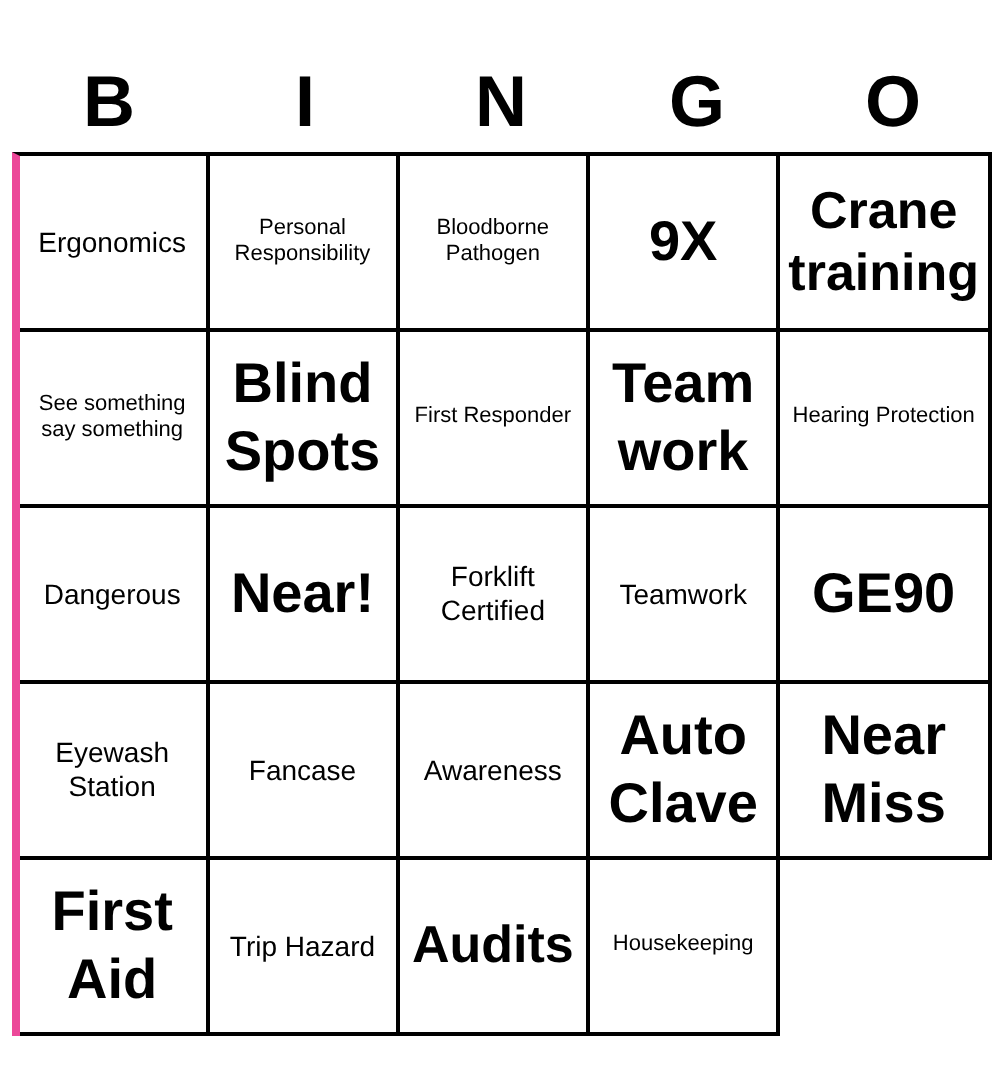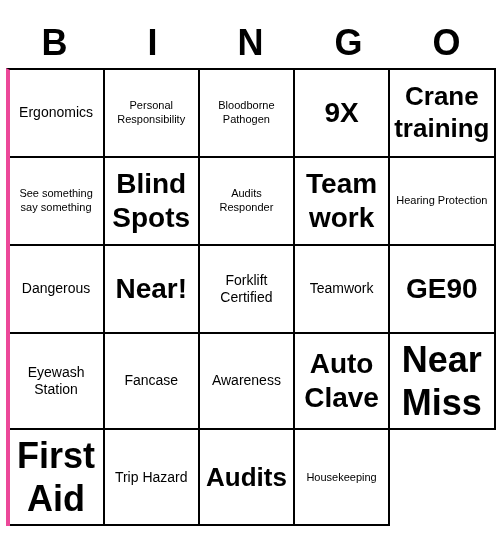--- a/index.html
+++ b/index.html
@@ -74,21 +74,21 @@
       font-weight: bold;
     }
 
     .cell-text.xlarge {
       font-size: 28px;
       font-weight: bold;
       text-align: center;
     }
 
     .cell-text.huge {
-      font-size: 36px;
+      font-size: 28px;
       font-weight: bold;
     }
   </style>
 </head>
 <body>
 
 <div class="bingo-container">
   <div class="bingo-header">
   </div>
   <div id="header-row" class="bingo-header">
@@ -114,21 +114,21 @@
       <div class="cell">
         <span class="cell-text large">Crane training</span>
       </div>
       <div class="cell">
         <span class="cell-text small">See something say something</span>
       </div>
       <div class="cell">
         <span class="cell-text xlarge">Blind Spots</span>
       </div>
       <div class="cell">
-        <span class="cell-text small">Audits Responder</span>
+        <span class="cell-text small">First Responder</span>
       </div>
       <div class="cell">
         <span class="cell-text xlarge">Team work</span>
       </div>
       <div class="cell">
         <span class="cell-text small">Hearing Protection</span>
       </div>
       <div class="cell">
         <span class="cell-text medium">Dangerous</span>
       </div>

